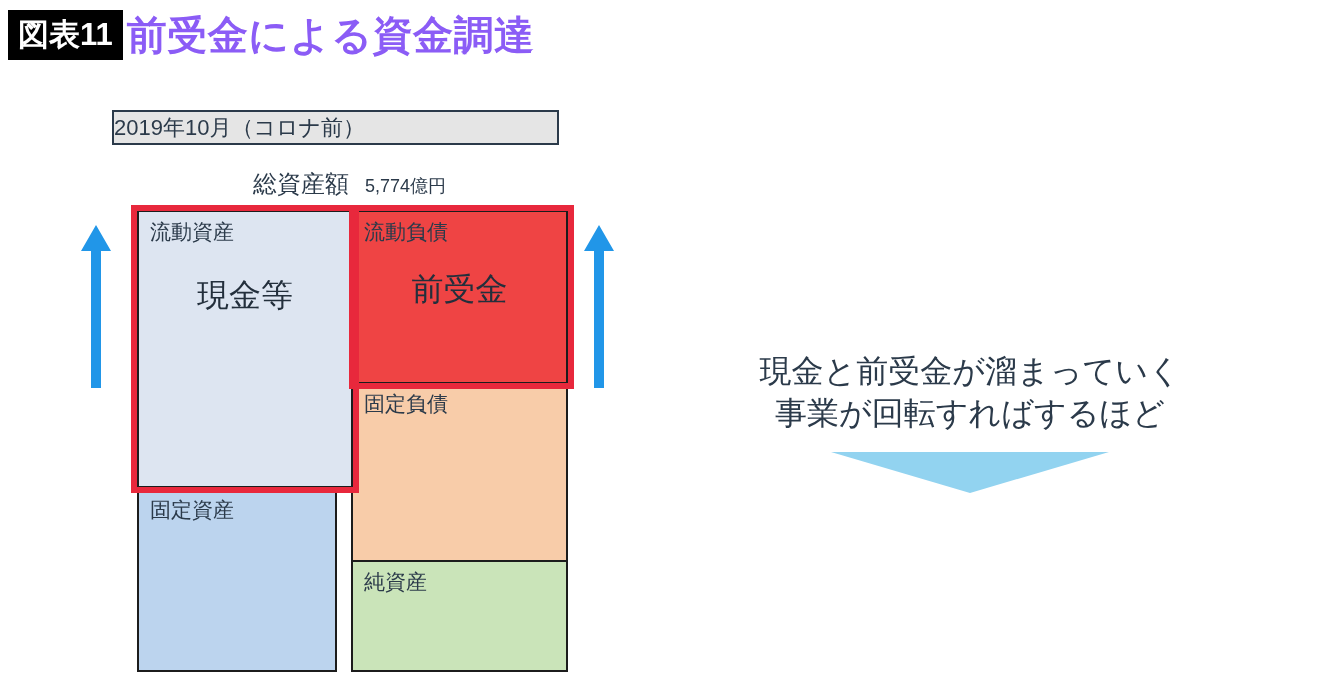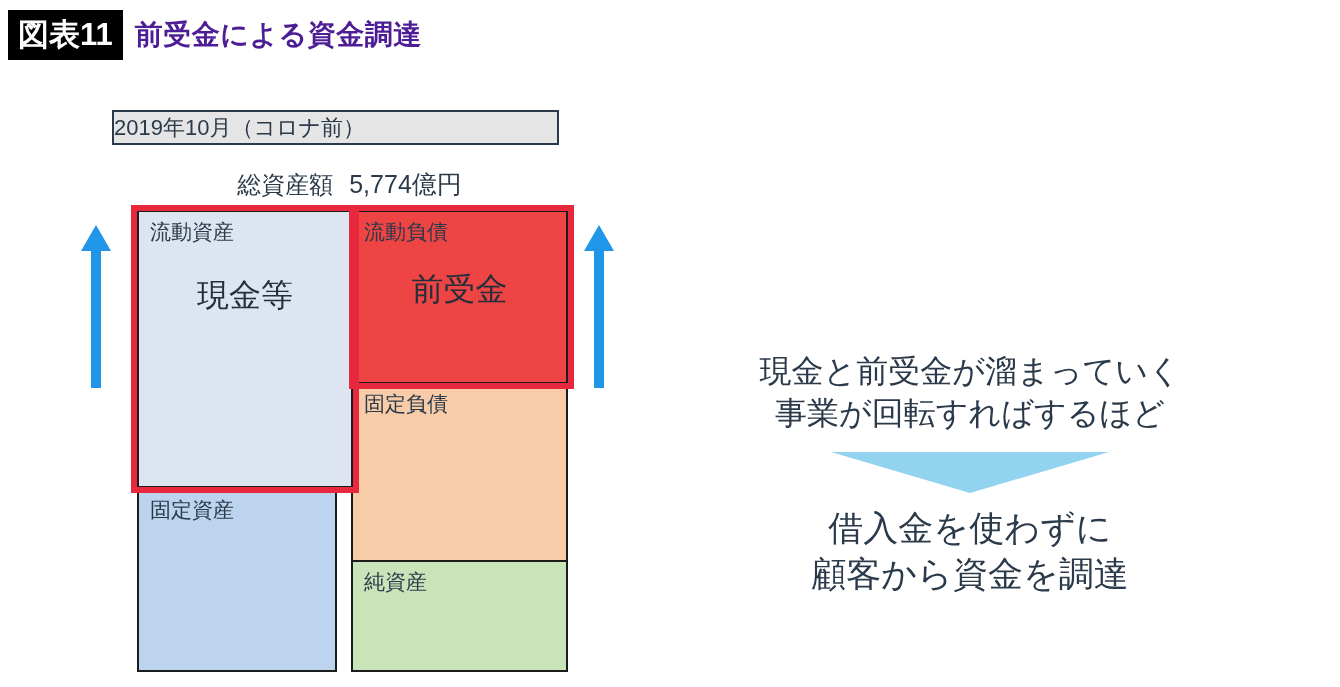--- a/index.html
+++ b/index.html
@@ -28,24 +28,24 @@
   #figure-tag {
     background: #000000;
     color: #ffffff;
     font-size: 31px;
     font-weight: bold;
     line-height: 1;
     padding: 9px 10px 10px 10px;
     letter-spacing: 0px;
   }
   #title-text {
-    color: #4c1d95;
-    font-size: 28px;
+    color: #8b5cf6;
+    font-size: 40px;
     font-weight: bold;
-    margin-left: 12px;
+    margin-left: 4px;
     letter-spacing: 0.5px;
     white-space: nowrap;
   }
 
   
   #period-box {
     position: absolute;
     left: 112px;
     top: 110px;
     width: 447px;
@@ -68,21 +68,21 @@
     position: absolute;
     left: 126px;
     top: 168px;
     width: 447px;
     display: flex;
     align-items: baseline;
     justify-content: center;
     gap: 16px;
   }
   #total-assets-label { font-size: 24px; color: #2b3a4a; }
-  #total-assets-value { font-size: 25px; color: #2b3a4a; }
+  #total-assets-value { font-size: 18px; color: #2b3a4a; }
 
   
   #bs-diagram {
     position: absolute;
     left: 137px;
     top: 210px;
     width: 431px;
     height: 462px;
   }
   .bs-block {
@@ -238,17 +238,13 @@
     <div class="msg-line">現金と前受金が溜まっていく</div>
     <div class="msg-line">事業が回転すればするほど</div>
   </div>
 
   <div id="down-arrow-wrap">
     <svg width="278" height="45" viewBox="0 0 278 45" xmlns="http://www.w3.org/2000/svg">
       <polygon points="0,4 278,4 139,45" fill="#92d3f0"></polygon>
     </svg>
   </div>
 
-  <div id="message-bottom">
-    <div class="msg-line">借入金を使わずに</div>
-    <div class="msg-line">顧客から資金を調達</div>
-  </div>
 </div>
 
 </body></html>

